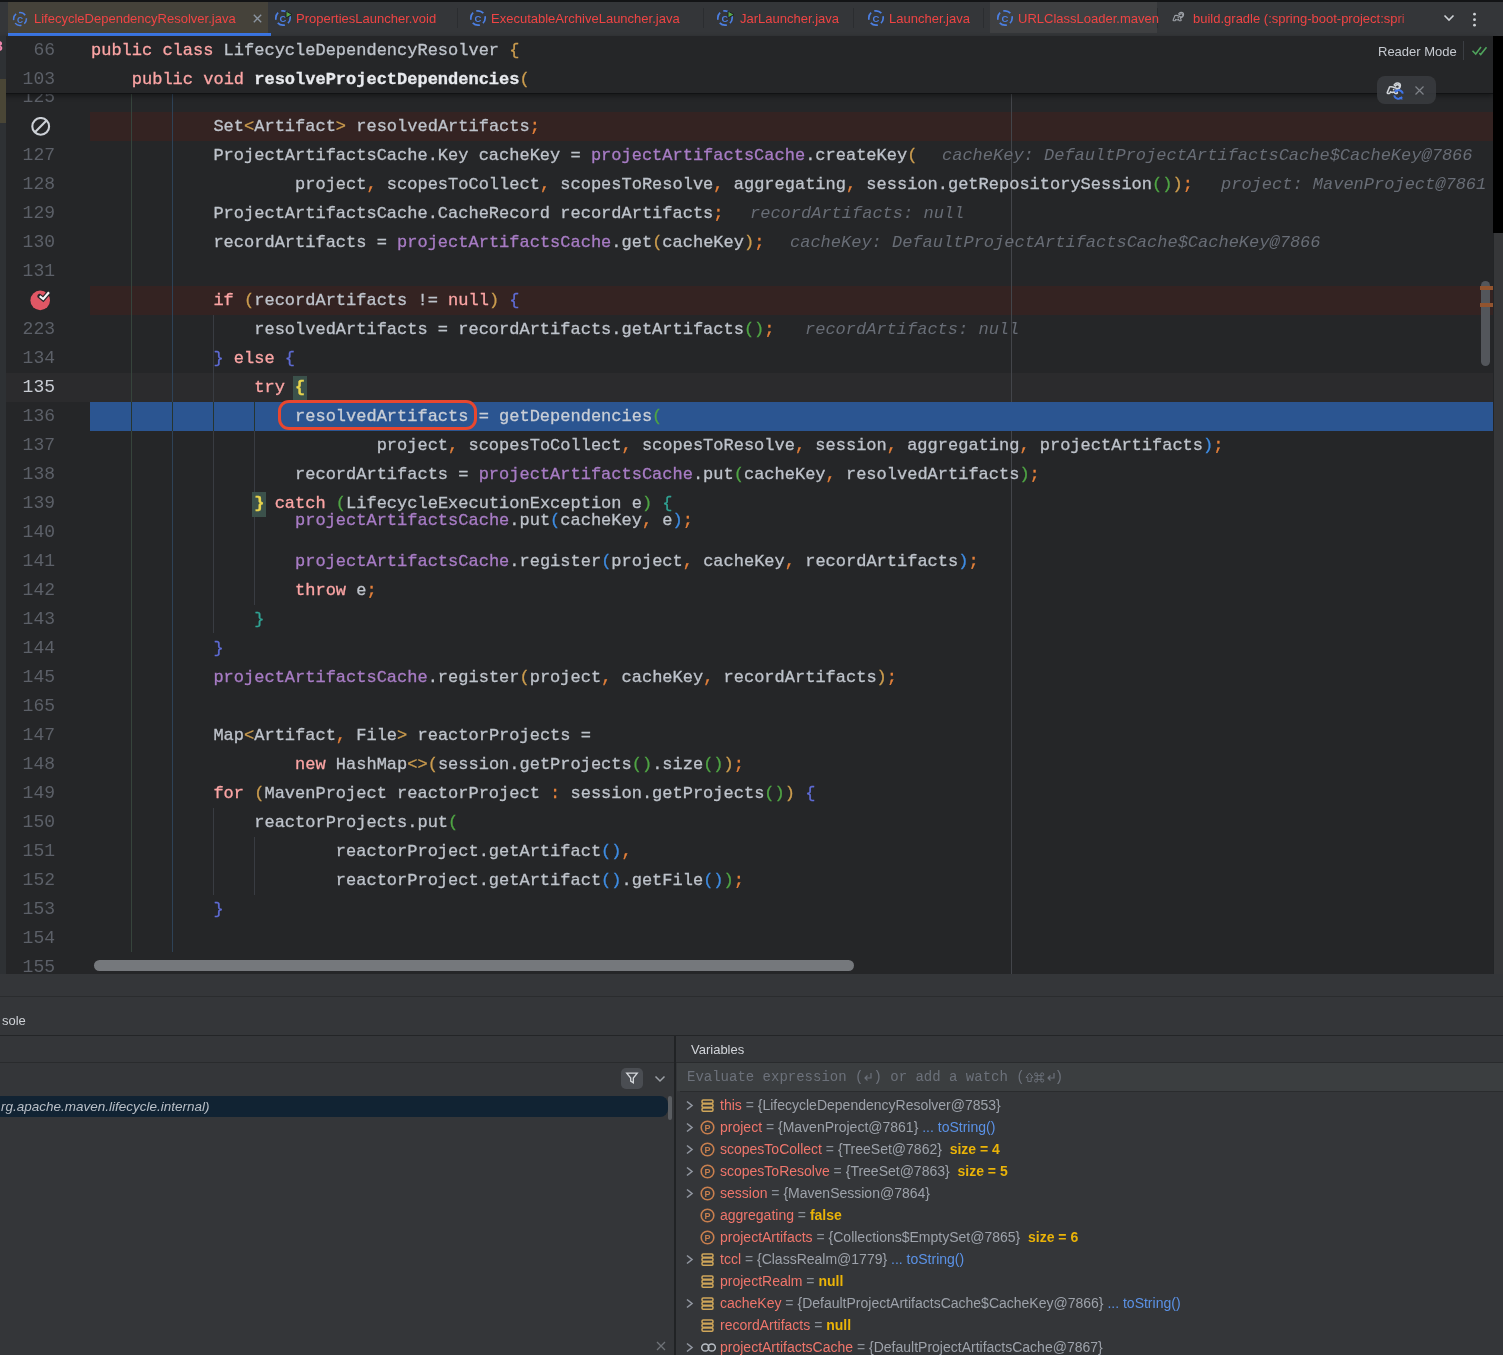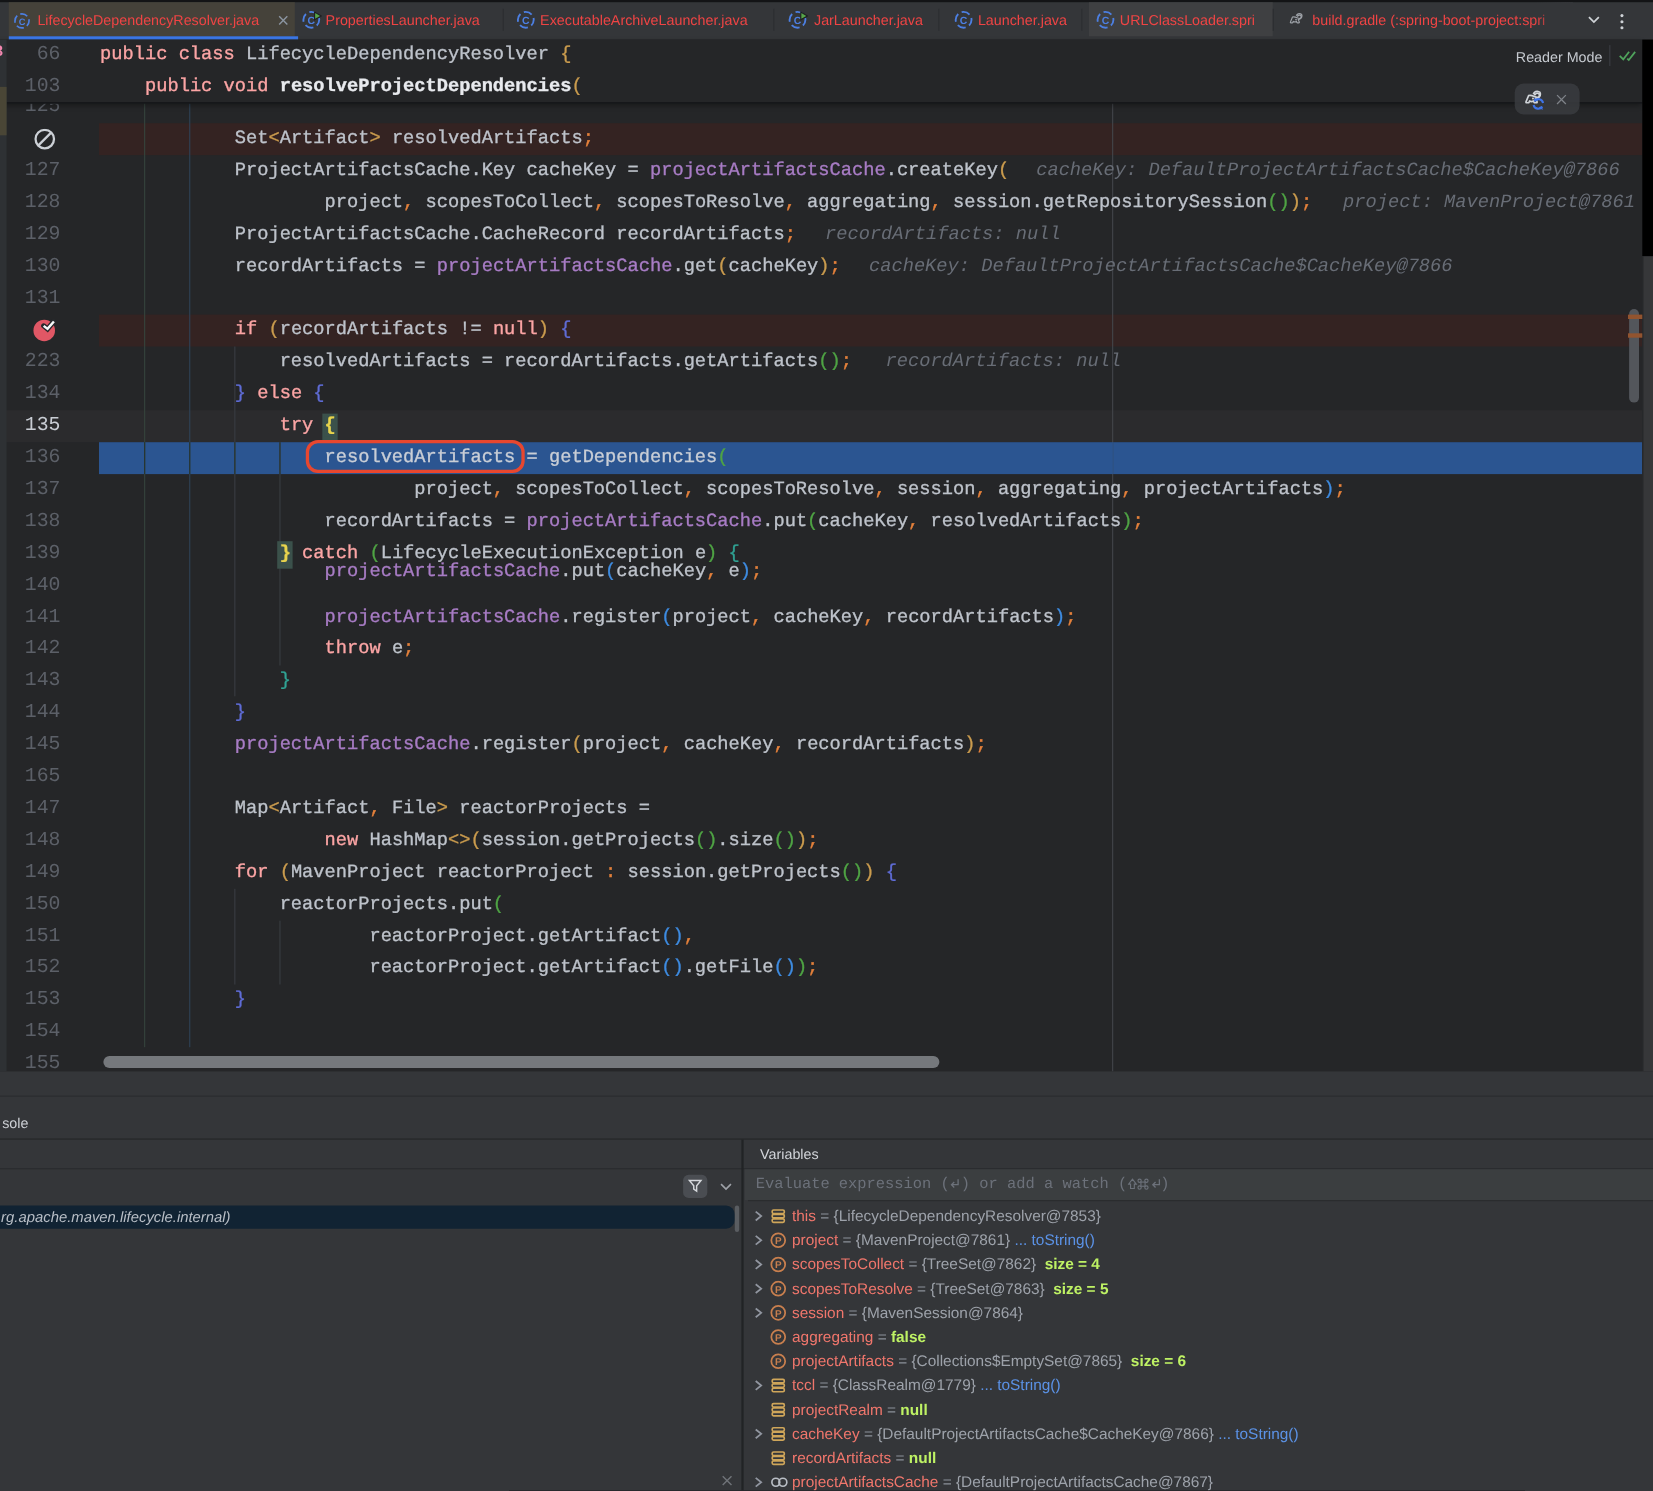--- a/index.html
+++ b/index.html
@@ -43,21 +43,21 @@
 <div class="abs tabtxt" style="left:34px;top:11px">LifecycleDependencyResolver.java</div>
 <svg class="abs" style="left:252px;top:13px" width="11" height="11" viewBox="0 0 11 11">
     <path d="M1.8 1.8 L9.2 9.2 M9.2 1.8 L1.8 9.2" stroke="#8b95a1" stroke-width="1.3"></path>
   </svg>
 
 <svg class="abs" style="left:274px;top:9px" width="19" height="18" viewBox="0 0 19 18">
     <circle cx="9" cy="9" r="7.2" fill="none" stroke="#4c7fe2" stroke-width="1.7" stroke-dasharray="7.8 3.5" stroke-dashoffset="2"></circle>
     <text x="9" y="13" font-family="Liberation Sans" font-size="9.5" font-weight="bold" fill="#4c7fe2" text-anchor="middle">C</text>
     <path d="M12 2 L18 5.5 L12 9 Z" fill="#57a64a" stroke="#1e1f22" stroke-width="1"></path>
   </svg>
-<div class="abs tabtxt" style="left:296px;top:11px">PropertiesLauncher.java</div>
+<div class="abs tabtxt" style="left:296px;top:11px">PropertiesLauncher.void</div>
 
 <svg class="abs" style="left:469px;top:9px" width="18" height="18" viewBox="0 0 18 18">
     <circle cx="9" cy="9" r="7.2" fill="none" stroke="#4c7fe2" stroke-width="1.7" stroke-dasharray="7.8 3.5" stroke-dashoffset="2"></circle>
     <text x="9" y="13" font-family="Liberation Sans" font-size="9.5" font-weight="bold" fill="#4c7fe2" text-anchor="middle">C</text>
   </svg>
 <div class="abs tabtxt" style="left:491px;top:11px">ExecutableArchiveLauncher.java</div>
 
 <svg class="abs" style="left:716px;top:9px" width="19" height="18" viewBox="0 0 19 18">
     <circle cx="9" cy="9" r="7.2" fill="none" stroke="#4c7fe2" stroke-width="1.7" stroke-dasharray="7.8 3.5" stroke-dashoffset="2"></circle>
     <text x="9" y="13" font-family="Liberation Sans" font-size="9.5" font-weight="bold" fill="#4c7fe2" text-anchor="middle">C</text>
@@ -68,21 +68,21 @@
 <svg class="abs" style="left:867px;top:9px" width="18" height="18" viewBox="0 0 18 18">
     <circle cx="9" cy="9" r="7.2" fill="none" stroke="#4c7fe2" stroke-width="1.7" stroke-dasharray="7.8 3.5" stroke-dashoffset="2"></circle>
     <text x="9" y="13" font-family="Liberation Sans" font-size="9.5" font-weight="bold" fill="#4c7fe2" text-anchor="middle">C</text>
   </svg>
 <div class="abs tabtxt" style="left:889px;top:11px">Launcher.java</div>
 
 <svg class="abs" style="left:996px;top:9px" width="18" height="18" viewBox="0 0 18 18">
     <circle cx="9" cy="9" r="7.2" fill="none" stroke="#4c7fe2" stroke-width="1.7" stroke-dasharray="7.8 3.5" stroke-dashoffset="2"></circle>
     <text x="9" y="13" font-family="Liberation Sans" font-size="9.5" font-weight="bold" fill="#4c7fe2" text-anchor="middle">C</text>
   </svg>
-<div class="abs tabtxt" style="left:1018px;top:11px">URLClassLoader.spri</div>
+<div class="abs tabtxt" style="left:1018px;top:11px">URLClassLoader.maven</div>
 
 <svg class="abs" style="left:1170px;top:10px" width="17" height="16" viewBox="0 0 17 16">
     <path d="M13.3 3.2 c-1.1-1.1-2.9-1.2-4 0 l-.6.7 1 .9 .6-.6 c.6-.6 1.5-.6 2.1 0 .6.6.6 1.6 0 2.2 -1.8 1.8-4.2-2-7.4-.9 l-1.9 4.6 c-.1.3.1.6.4.6 h1.3 c.2 0 .4-.1.5-.3 l.4-.9 c.9.5 2 .5 2.9 0 l.4.9 c.1.2.3.3.5.3 h1.3 c.3 0 .5-.3.4-.6 l-.9-2.2 c2.1-.6 3.3-2.1 3.3-3.5 0-.5-.2-.9-.3-1.2z" fill="none" stroke="#9da1a7" stroke-width="1.1"></path>
     <circle cx="8.2" cy="7.8" r=".8" fill="#9da1a7"></circle>
   </svg>
 <div class="abs tabtxt" style="left:1193px;top:11px;width:236px;overflow:hidden;white-space:nowrap">build.gradle (:spring-boot-project:spri</div>
 <div class="abs" style="left:1395px;top:2px;width:35px;height:31px;background:linear-gradient(to right,rgba(52,54,57,0),#343639 80%)"></div>
 <svg class="abs" style="left:1443px;top:14px" width="12" height="9" viewBox="0 0 12 9">
     <path d="M1.5 1.5 L6 6 L10.5 1.5" fill="none" stroke="#ced2d6" stroke-width="1.6"></path>
   </svg>
@@ -269,21 +269,21 @@
         <circle cx="17.2" cy="2.4" r="1.5"></circle>
         <circle cx="11" cy="8.6" r="1.5"></circle>
         <circle cx="17.2" cy="8.6" r="1.5"></circle>
       </g>
       <path d="M29 1 V6 H23 M25.5 3.5 L23 6 L25.5 8.5" fill="none" stroke="#6c717a" stroke-width="1.2"></path>
     </svg>)</div>
 <div class="abs" style="left:680px;top:1091px;width:826px;height:1px;background:#2a2c2e"></div>
 
 <style>
 .vrow{position:absolute;left:720px;font-size:14px;color:#9da2aa;white-space:nowrap}
-.vn{color:#f0766c}.veq{color:#8a8f97}.vl{color:#5b92e6}.vw{color:#bef264;font-weight:bold}
+.vn{color:#f0766c}.veq{color:#8a8f97}.vl{color:#5b92e6}.vw{color:#eab308;font-weight:bold}
 .chev{position:absolute;left:684px}
 .vic{position:absolute;left:700px}
 </style>
 <svg class="chev" style="top:1100px" width="11" height="11" viewBox="0 0 11 11">
     <path d="M3 1.5 L8 5.5 L3 9.5" fill="none" stroke="#9196a0" stroke-width="1.6"></path>
   </svg>
 <svg class="vic" style="top:1098px" width="15" height="15" viewBox="0 0 15 15">
     <g fill="none" stroke="#cfa65a" stroke-width="1.5">
       <rect x="2" y="2" width="11" height="3.2" rx="1.2"></rect>
       <rect x="2" y="6" width="11" height="3.2" rx="1.2"></rect>

